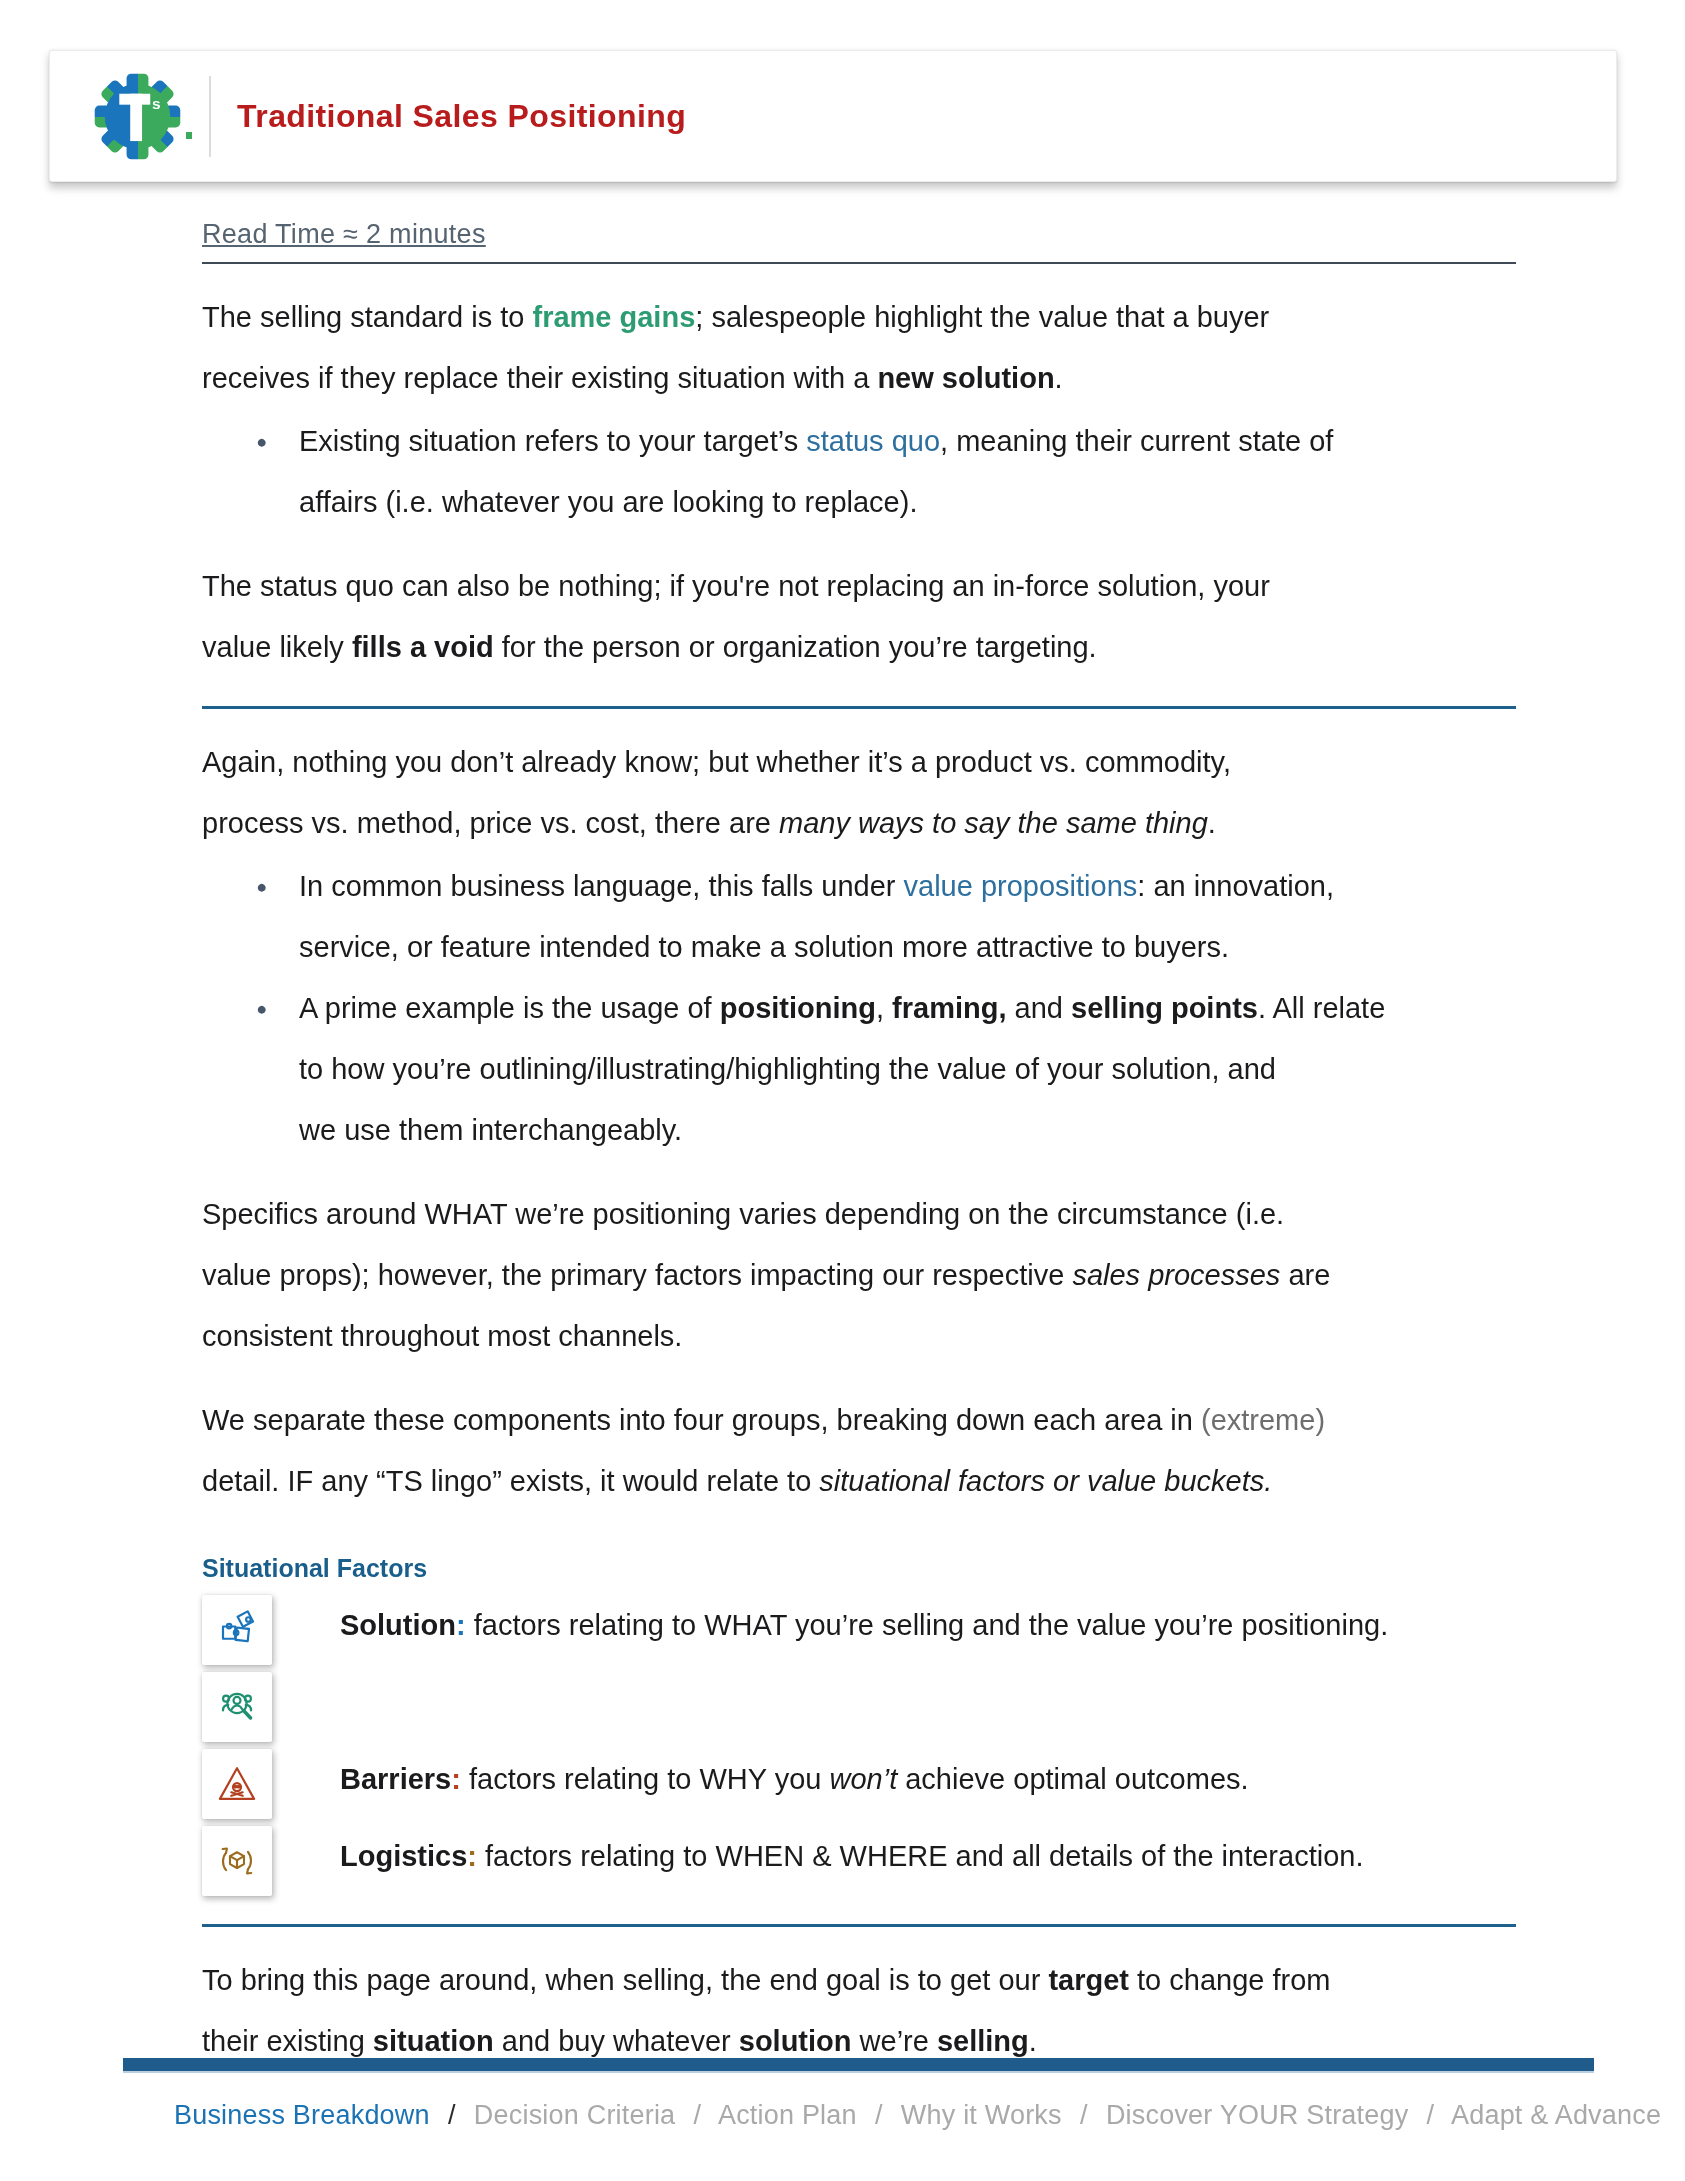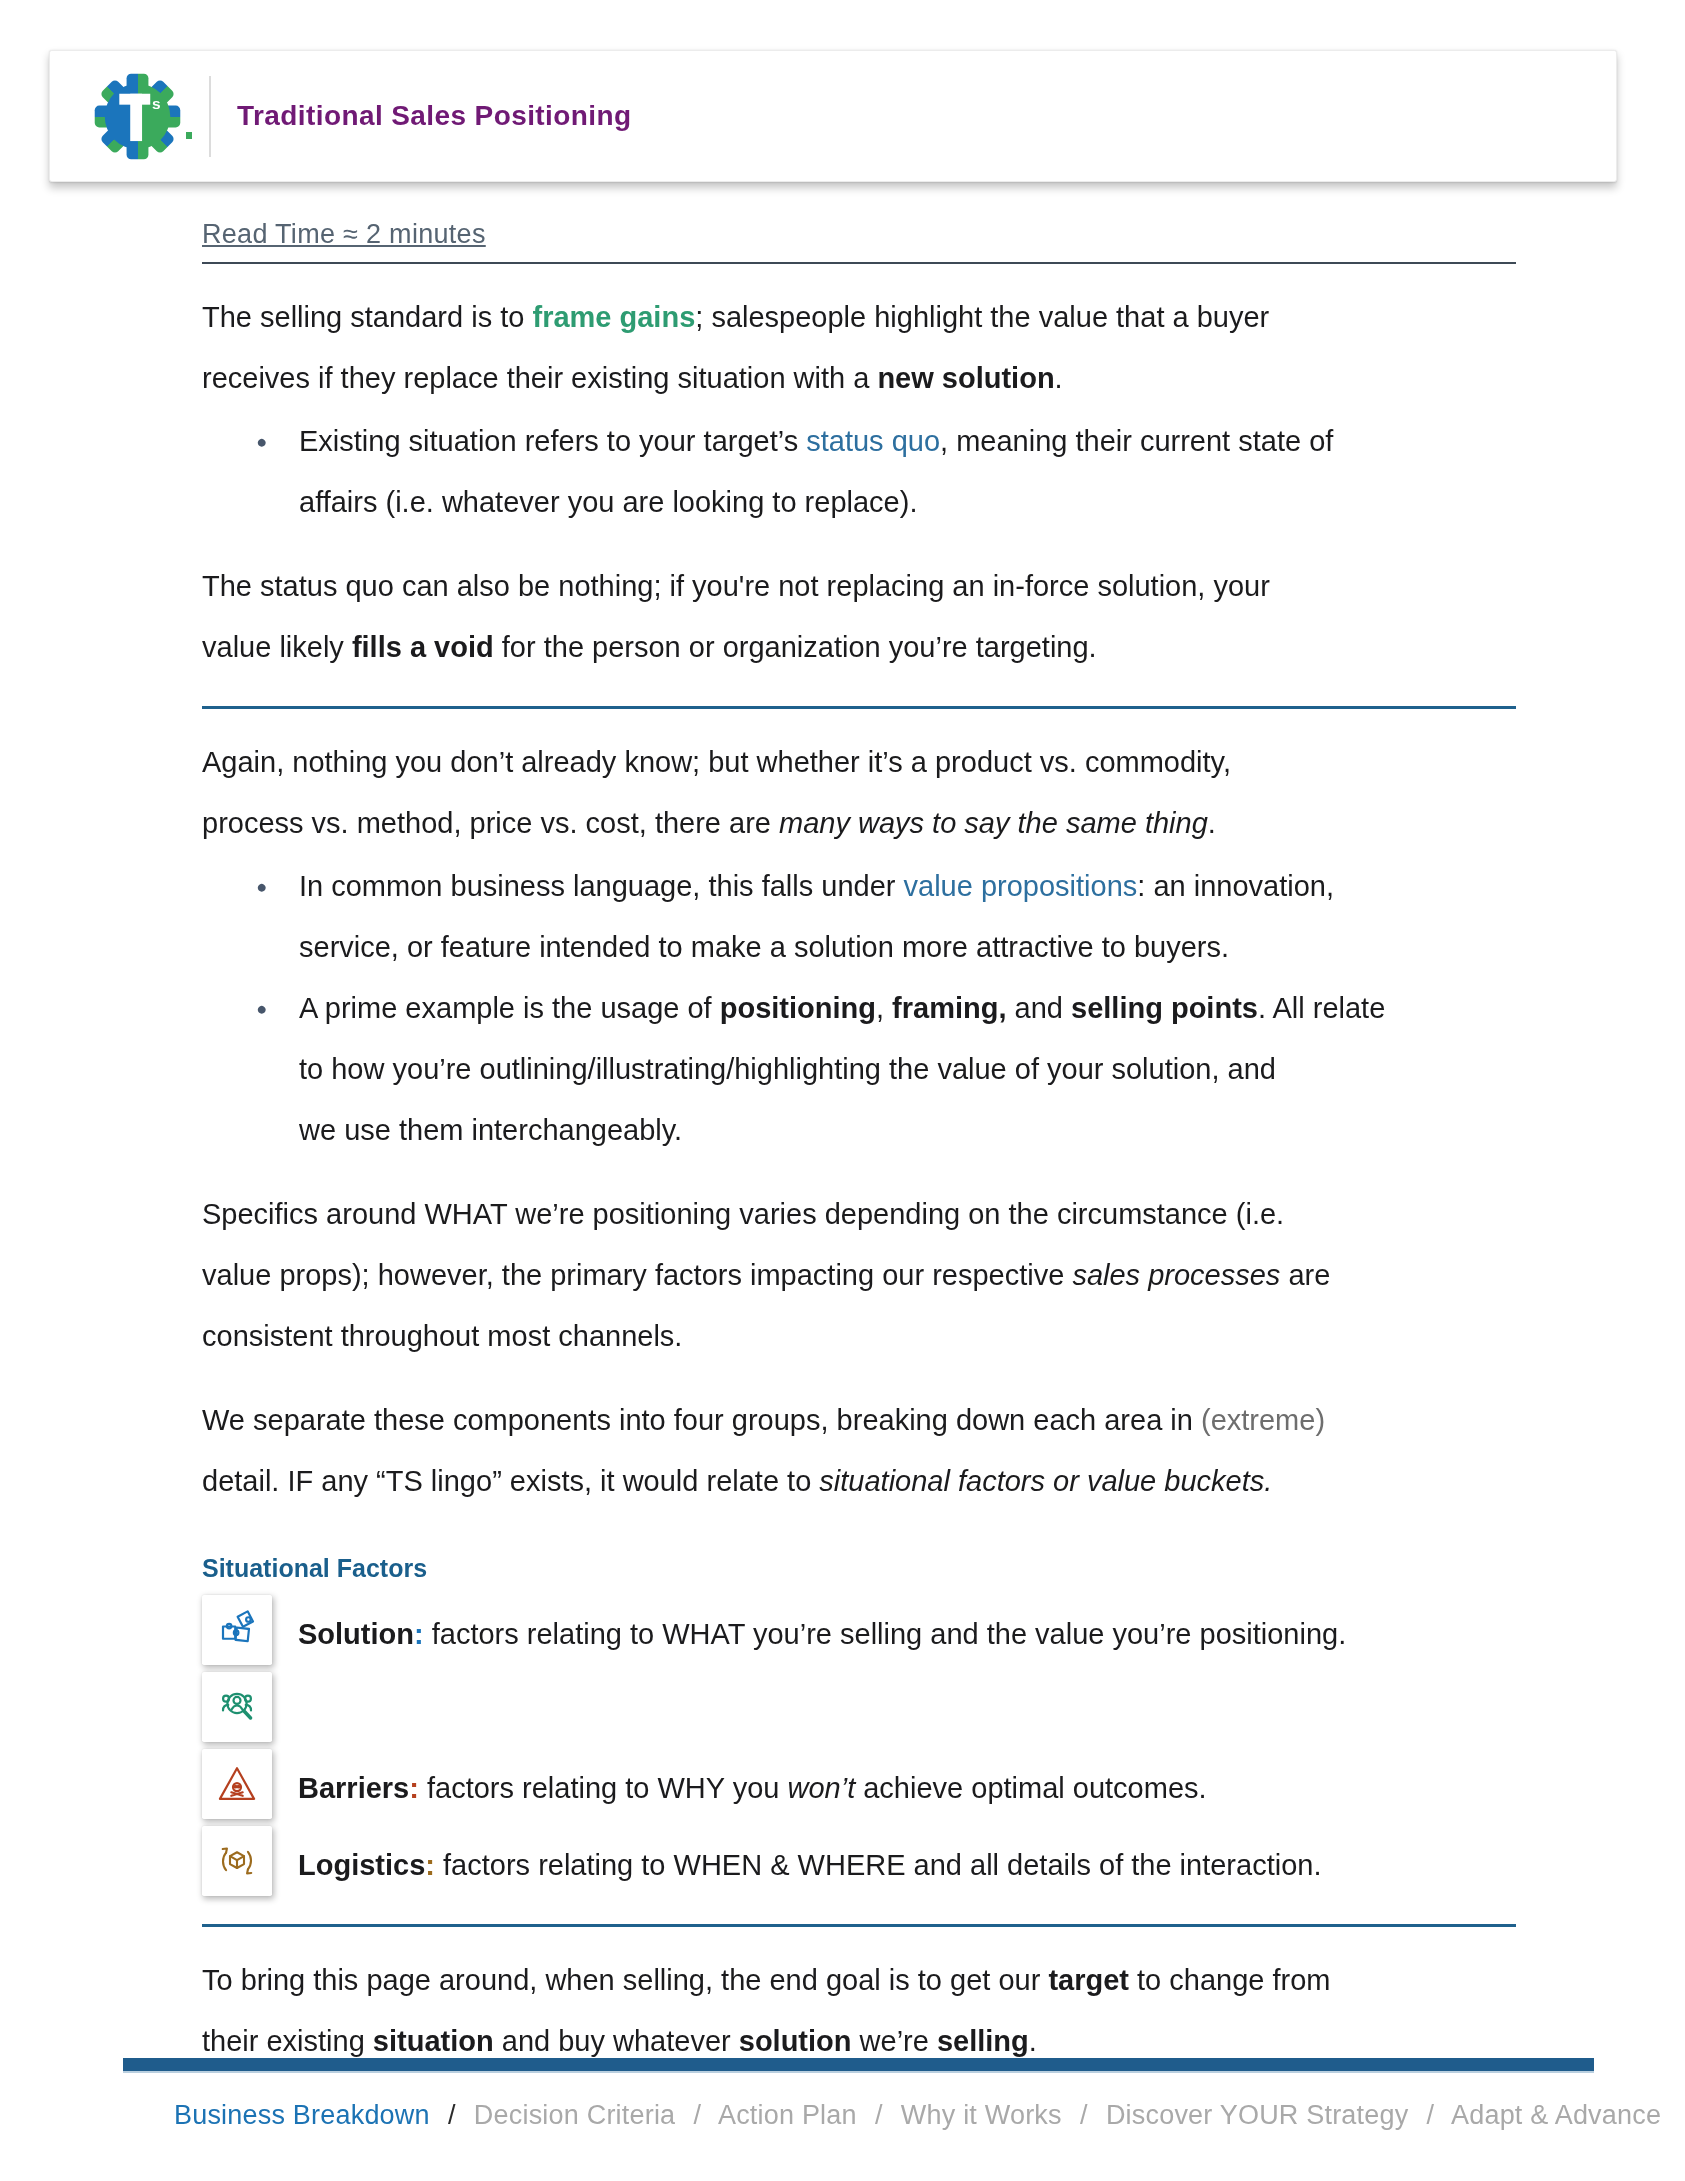--- a/index.html
+++ b/index.html
@@ -13,21 +13,21 @@
   .header-card{
     position:absolute;left:49px;top:50px;width:1566px;height:130px;
     background:#ffffff;border:0.9px solid #ececec;border-radius:2.6px;
     box-shadow:0 5.3px 8px rgba(0,0,0,.22), 0 0.9px 1.8px rgba(0,0,0,.10);
     display:flex;align-items:center;
   }
   .logo-wrap{position:relative;margin-left:42px;width:98px;height:91px;flex:0 0 auto;}
   .logo-mark{position:absolute;right:-1.8px;bottom:23px;width:6.1px;height:6.1px;background:#3baa5c;}
   .logo-divider{width:1.8px;height:81px;background:#dcdcdc;margin:0 26px 0 19.3px;flex:0 0 auto;}
   .page-title{
-    font-size:28px;font-weight:600;color:#701a75;letter-spacing:0.4px;
+    font-size:32px;font-weight:600;color:#b91c1c;letter-spacing:0.4px;
   }
   
   .content{position:absolute;left:202px;top:219px;width:1314px;}
   .read-time{font-size:27px;color:#566472;letter-spacing:0.3px;text-decoration:underline;}
   .rule-dark{border:0;border-top:2.6px solid #3e4a56;margin:12.3px 0 0 0;}
   .rule-blue{border:0;border-top:3.5px solid #1f618d;margin:28px 0 5.3px 0;}
   .para{font-size:29px;line-height:61px;margin:23px 0 0 0;white-space:pre-wrap;}
   ul.bullets{list-style:none;margin:1.8px 0 0 0;padding:0;}
   ul.bullets li{
     position:relative;padding-left:97px;font-size:29px;line-height:61px;
@@ -41,21 +41,21 @@
   .rt-italic{font-style:italic;}
   .rt-green{color:#2e9c72;font-weight:700;}
   .rt-link{color:#2d6f9f;}
   .rt-light{color:#6e6e6e;font-weight:400;}
   .rt-colon-blue{color:#1b75bc;font-weight:700;}
   .rt-colon-teal{color:#1e9070;font-weight:700;}
   .rt-colon-red{color:#b5401f;font-weight:700;}
   .rt-colon-gold{color:#9c6b1e;font-weight:700;}
   
   .factors-heading{font-size:25px;font-weight:700;color:#1a5f8c;margin:42px 0 12.3px 0;}
-  .factor-row{display:flex;align-items:flex-end;margin:7px 0 0 0;}
+  .factor-row{display:flex;align-items:flex-start;margin:7px 0 0 0;gap:42px;}
   .icon-card{
     width:70px;height:70px;background:#fff;border-radius:1.8px;flex:0 0 auto;
     box-shadow:1.8px 2.6px 6.1px rgba(0,0,0,.28), 0 0 1.8px rgba(0,0,0,.10);
     display:flex;align-items:center;justify-content:center;margin-right:26px;
   }
   .factor-text{font-size:29px;line-height:61px;white-space:pre-wrap;}
   
   .footer-bar{
     position:absolute;left:123px;top:2058px;width:1471px;height:13px;
     background:#1f5c8c;border-bottom:2.6px solid #b9cfdf;

